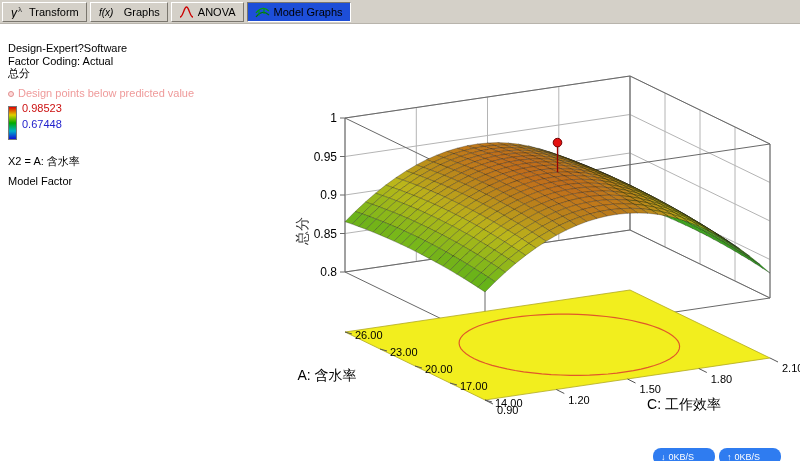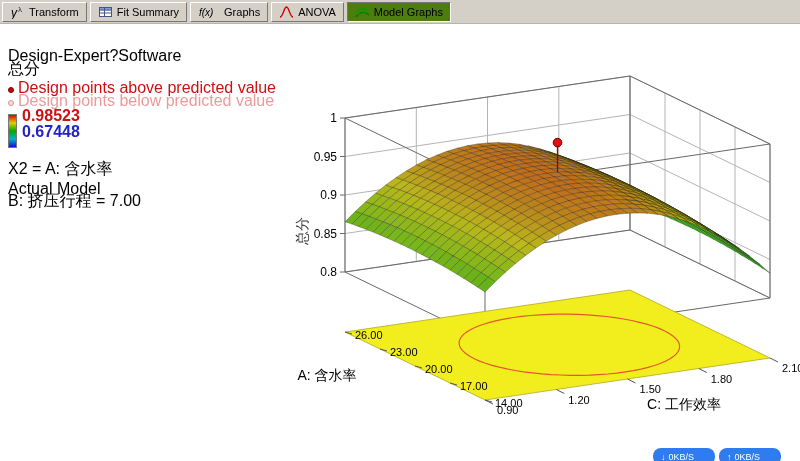--- a/index.html
+++ b/index.html
@@ -4,60 +4,51 @@
 <style>
   *{margin:0;padding:0;box-sizing:border-box;}
   html,body{width:800px;height:461px;overflow:hidden;background:#fff;
     font-family:"Liberation Sans",sans-serif;position:relative;}
   .toolbar{position:absolute;top:0;left:0;width:800px;height:24px;background:#d4d0c8;
     border-bottom:1px solid #b8b4ac;display:flex;align-items:center;padding-left:2px;z-index:5;}
   .tb-btn{display:inline-flex;align-items:center;gap:4px;height:20px;padding:0 7px;margin-right:3px;
     font-size:11px;color:#000;background:#d4d0c8;border:1px solid;
     border-color:#ffffff #7a766e #7a766e #ffffff;cursor:default;white-space:nowrap;
     font-family:"Liberation Sans",sans-serif;}
-  .tb-btn.active{border-color:#7a766e #ffffff #ffffff #7a766e;background:#4d7c0f;}
+  .tb-btn.active{border-color:#7a766e #ffffff #ffffff #7a766e;background:#1d4ed8;}
   .tb-icon{width:15px;height:14px;display:inline-block;line-height:0;}
-  .info{position:absolute;left:8px;top:42px;font-size:16px;line-height:12.5px;color:#000;z-index:4;margin-top:8px;}
+  .info{position:absolute;left:8px;top:42px;font-size:11px;line-height:12.5px;color:#000;z-index:4;}
   .info > div{white-space:nowrap;}
   .sp{height:7px;}
   .red{color:#cc1111;}
   .pink{color:#ef9a9a;}
   .dot{display:inline-block;width:6px;height:6px;border-radius:50%;margin-right:4px;}
   .dot.above{background:#d40000;border:1px solid #7a0000;}
   .dot.below{background:#ffd9d9;border:1px solid #e09090;}
-  .grad-wrap{position:relative;height:44px;margin:3px 0 2px;font-weight:bold;}
+  .grad-wrap{position:relative;height:44px;margin:3px 0 2px;}
   .grad-bar{position:absolute;left:0;top:4px;width:9px;height:34px;border:1px solid #777;
     background:linear-gradient(to bottom,#e00000,#e0d000,#00a800,#00b0c8,#1010d8);}
   .grad-hi{position:absolute;left:14px;top:0;color:#cc1111;}
   .grad-lo{position:absolute;left:14px;top:16px;color:#2222cc;}
   svg.plot{position:absolute;left:0;top:0;z-index:1;}
   .pill{position:absolute;top:448px;height:17px;border-radius:8px;background:#2f7cf0;color:#fff;
     font-size:9px;display:flex;align-items:center;gap:3px;padding:0 8px;z-index:6;}
   .pill-down{left:653px;width:62px;}
   .pill-up{left:719px;width:62px;}
 </style>
 </head>
 <body>
 
 <div class="toolbar">
   <button class="tb-btn">
     <span class="tb-icon"><svg width="15" height="14">
           <text x="1" y="12" font-size="12" font-style="italic">y</text>
           <text x="8" y="7" font-size="8" fill="#333">λ</text>
         </svg></span>
     <span>Transform</span>
-  </button>
-  <button class="tb-btn">
-    <span class="tb-icon"><svg width="15" height="14">
-          <rect x="1.5" y="2.5" width="12" height="9" fill="#fff" stroke="#445588"></rect>
-          <rect x="1.5" y="2.5" width="12" height="2.6" fill="#8899cc" stroke="#445588"></rect>
-          <line x1="1.5" y1="8" x2="13.5" y2="8" stroke="#445588"></line>
-          <line x1="6.5" y1="2.5" x2="6.5" y2="11.5" stroke="#445588"></line>
-        </svg></span>
-    <span>Fit Summary</span>
   </button>
   <button class="tb-btn">
     <span class="tb-icon" style="width:22px"><svg width="22" height="14">
           <text x="1" y="11" font-size="10" font-style="italic">f(x)</text>
         </svg></span>
     <span>Graphs</span>
   </button>
   <button class="tb-btn">
     <span class="tb-icon"><svg width="15" height="14">
           <path d="M1 12 C4 12 5 2 7.5 2 C10 2 11 12 14 12" fill="none" stroke="#cc0000" stroke-width="1.3"></path>
@@ -70,34 +61,33 @@
           <path d="M1 12 Q7 4 14 10" fill="none" stroke="#007800" stroke-width="1.2"></path>
           <line x1="4" y1="5" x2="4" y2="10.5" stroke="#00a000"></line>
           <line x1="9" y1="3.5" x2="9" y2="9" stroke="#00a000"></line>
         </svg></span>
     <span>Model Graphs</span>
   </button>
 </div>
 
 <div class="info">
   <div>Design-Expert?Software</div>
+  <div>Factor Coding: Actual</div>
   <div>总分</div>
   <div class="sp"></div>
-  <div class="red"><span class="dot above"></span><span>Design points above predicted value</span></div>
   <div class="pink"><span class="dot below"></span><span>Design points below predicted value</span></div>
   <div class="grad-wrap">
     <span class="grad-bar"></span>
     <span class="grad-hi">0.98523</span>
     <span class="grad-lo">0.67448</span>
   </div>
   <div class="sp"></div>
   <div>X2 = A: 含水率</div>
   <div class="sp"></div>
-  <div>Actual Model</div>
-  <div>B: 挤压行程 = 7.00</div>
+  <div>Model Factor</div>
 </div>
 
 <svg class="plot" id="plot3d" width="800" height="461">
     <g>
       <line x1="345.0" y1="118.0" x2="630.0" y2="76.0" stroke="#b4b4b4" stroke-width="1"></line>
       <line x1="630.0" y1="76.0" x2="770.0" y2="144.0" stroke="#b4b4b4" stroke-width="1"></line>
       <line x1="345.0" y1="156.5" x2="630.0" y2="114.5" stroke="#b4b4b4" stroke-width="1"></line>
       <line x1="630.0" y1="114.5" x2="770.0" y2="182.5" stroke="#b4b4b4" stroke-width="1"></line>
       <line x1="345.0" y1="195.0" x2="630.0" y2="153.0" stroke="#b4b4b4" stroke-width="1"></line>
       <line x1="630.0" y1="153.0" x2="770.0" y2="221.0" stroke="#b4b4b4" stroke-width="1"></line>

